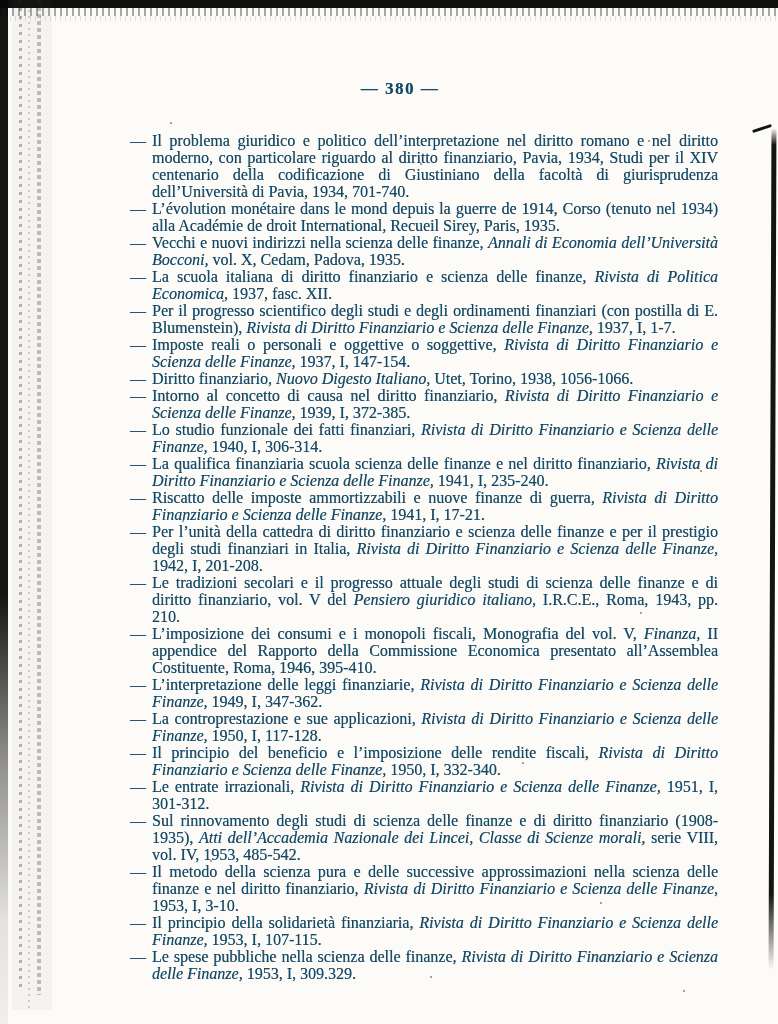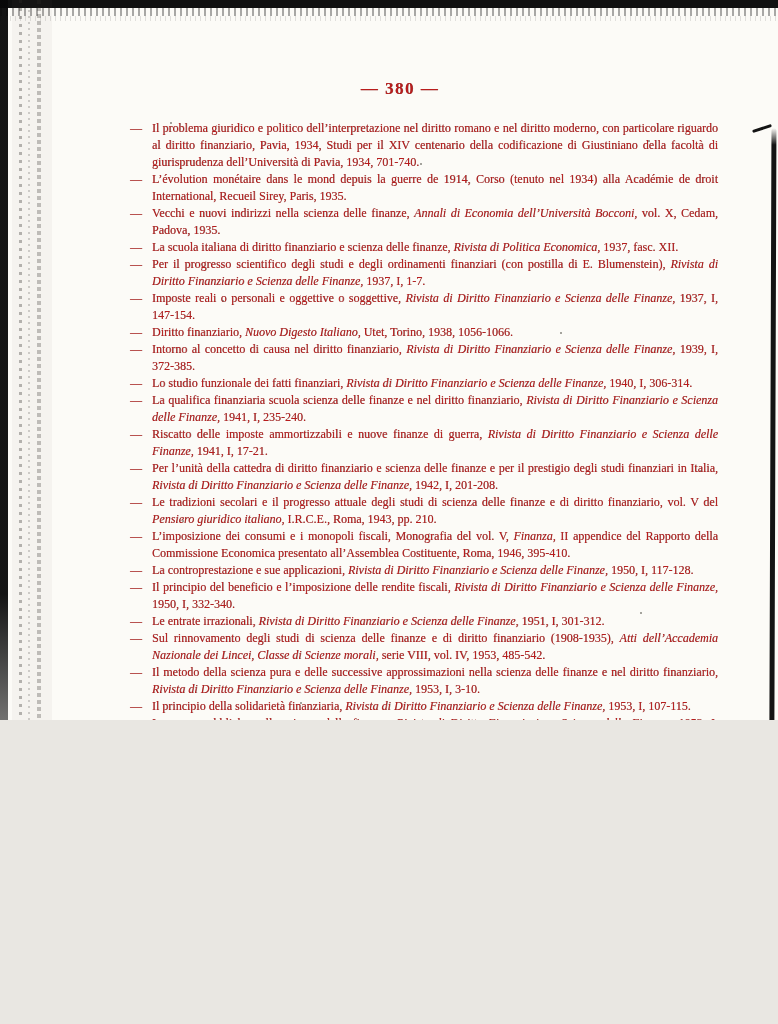--- a/index.html
+++ b/index.html
@@ -2,22 +2,22 @@
 <html><head>
 <meta charset="utf-8">
 <style>
   html, body { margin:0; padding:0; }
   body {
     width:778px; height:1024px; overflow:hidden;
     background:#e9e7e2;
     font-family:"Liberation Serif", serif;
   }
   .page {
-    position:relative; width:778px; height:720px;
-    background:#fcfbf7; overflow:hidden; color:#b91c1c;
+    position:relative; width:778px; height:1024px;
+    background:#fcfbf7; overflow:hidden; color:#0c4a6e;
   }
   
   .top-edge      { position:absolute; left:0; top:0; width:778px; height:8px; background:#101010; }
   .top-speckle   { position:absolute; left:0; top:8px; width:778px; height:8px;
                    background:repeating-linear-gradient(90deg, rgba(17,17,17,.55) 0 2px, transparent 2px 6px);
                    opacity:.65; }
   .top-speckle2  { position:absolute; left:0; top:16px; width:778px; height:5px;
                    background:repeating-linear-gradient(90deg, rgba(17,17,17,.4) 0 1px, transparent 1px 5px);
                    opacity:.3; }
   .left-binding  { position:absolute; left:0; top:0; width:8px; height:1024px;
@@ -36,22 +36,22 @@
                    border-radius:2px; transform:rotate(-18deg); }
   .dot { position:absolute; width:2px; height:2px; border-radius:50%; background:rgba(40,36,30,.55); }
   
   .header {
     position:absolute; top:79px; left:110px; width:580px;
     text-align:center; font-size:17px; font-weight:600; letter-spacing:1.5px;
     text-shadow:.3px 0 0 rgba(29,26,22,.55);
   }
   
   .bib {
-    position:absolute; top:120px; left:130px; width:588px;
-    font-size:12px; line-height:17px; text-align:justify;
+    position:absolute; top:132px; left:130px; width:588px;
+    font-size:16px; line-height:17px; text-align:justify;
     text-shadow:.3px 0 0 rgba(29,26,22,.5);
   }
   .entry { padding-left:22px; text-indent:-22px; }
   .entry .dash { display:inline-block; width:22px; text-indent:0; }
   .entry em { font-style:italic; }
 </style>
 </head>
 <body>
 
 <div class="page">
@@ -94,20 +94,21 @@
       <div class="entry"><span class="dash">—</span><span>Per il progresso scientifico degli studi e degli ordinamenti finanziari (con postilla di E. Blumenstein), </span><em>Rivista di Diritto Finanziario e Scienza delle Finanze,</em><span> 1937, I, 1-7.</span></div>
       <div class="entry"><span class="dash">—</span><span>Imposte reali o personali e oggettive o soggettive, </span><em>Rivista di Diritto Finanziario e Scienza delle Finanze,</em><span> 1937, I, 147-154.</span></div>
       <div class="entry"><span class="dash">—</span><span>Diritto finanziario, </span><em>Nuovo Digesto Italiano,</em><span> Utet, Torino, 1938, 1056-1066.</span></div>
       <div class="entry"><span class="dash">—</span><span>Intorno al concetto di causa nel diritto finanziario, </span><em>Rivista di Diritto Finanziario e Scienza delle Finanze,</em><span> 1939, I, 372-385.</span></div>
       <div class="entry"><span class="dash">—</span><span>Lo studio funzionale dei fatti finanziari, </span><em>Rivista di Diritto Finanziario e Scienza delle Finanze,</em><span> 1940, I, 306-314.</span></div>
       <div class="entry"><span class="dash">—</span><span>La qualifica finanziaria scuola scienza delle finanze e nel diritto finanziario, </span><em>Rivista di Diritto Finanziario e Scienza delle Finanze,</em><span> 1941, I, 235-240.</span></div>
       <div class="entry"><span class="dash">—</span><span>Riscatto delle imposte ammortizzabili e nuove finanze di guerra, </span><em>Rivista di Diritto Finanziario e Scienza delle Finanze,</em><span> 1941, I, 17-21.</span></div>
       <div class="entry"><span class="dash">—</span><span>Per l’unità della cattedra di diritto finanziario e scienza delle finanze e per il prestigio degli studi finanziari in Italia, </span><em>Rivista di Diritto Finanziario e Scienza delle Finanze,</em><span> 1942, I, 201-208.</span></div>
       <div class="entry"><span class="dash">—</span><span>Le tradizioni secolari e il progresso attuale degli studi di scienza delle finanze e di diritto finanziario, vol. V del </span><em>Pensiero giuridico italiano,</em><span> I.R.C.E., Roma, 1943, pp. 210.</span></div>
       <div class="entry"><span class="dash">—</span><span>L’imposizione dei consumi e i monopoli fiscali, Monografia del vol. V, </span><em>Finanza,</em><span> II appendice del Rapporto della Commissione Economica presentato all’Assemblea Costituente, Roma, 1946, 395-410.</span></div>
+      <div class="entry"><span class="dash">—</span><span>L’interpretazione delle leggi finanziarie, </span><em>Rivista di Diritto Finanziario e Scienza delle Finanze,</em><span> 1949, I, 347-362.</span></div>
       <div class="entry"><span class="dash">—</span><span>La controprestazione e sue applicazioni, </span><em>Rivista di Diritto Finanziario e Scienza delle Finanze,</em><span> 1950, I, 117-128.</span></div>
       <div class="entry"><span class="dash">—</span><span>Il principio del beneficio e l’imposizione delle rendite fiscali, </span><em>Rivista di Diritto Finanziario e Scienza delle Finanze,</em><span> 1950, I, 332-340.</span></div>
       <div class="entry"><span class="dash">—</span><span>Le entrate irrazionali, </span><em>Rivista di Diritto Finanziario e Scienza delle Finanze,</em><span> 1951, I, 301-312.</span></div>
       <div class="entry"><span class="dash">—</span><span>Sul rinnovamento degli studi di scienza delle finanze e di diritto finanziario (1908-1935), </span><em>Atti dell’Accademia Nazionale dei Lincei, Classe di Scienze morali,</em><span> serie VIII, vol. IV, 1953, 485-542.</span></div>
       <div class="entry"><span class="dash">—</span><span>Il metodo della scienza pura e delle successive approssimazioni nella scienza delle finanze e nel diritto finanziario, </span><em>Rivista di Diritto Finanziario e Scienza delle Finanze,</em><span> 1953, I, 3-10.</span></div>
       <div class="entry"><span class="dash">—</span><span>Il principio della solidarietà finanziaria, </span><em>Rivista di Diritto Finanziario e Scienza delle Finanze,</em><span> 1953, I, 107-115.</span></div>
       <div class="entry"><span class="dash">—</span><span>Le spese pubbliche nella scienza delle finanze, </span><em>Rivista di Diritto Finanziario e Scienza delle Finanze,</em><span> 1953, I, 309.329.</span></div>
     </div>
 
 </div>

